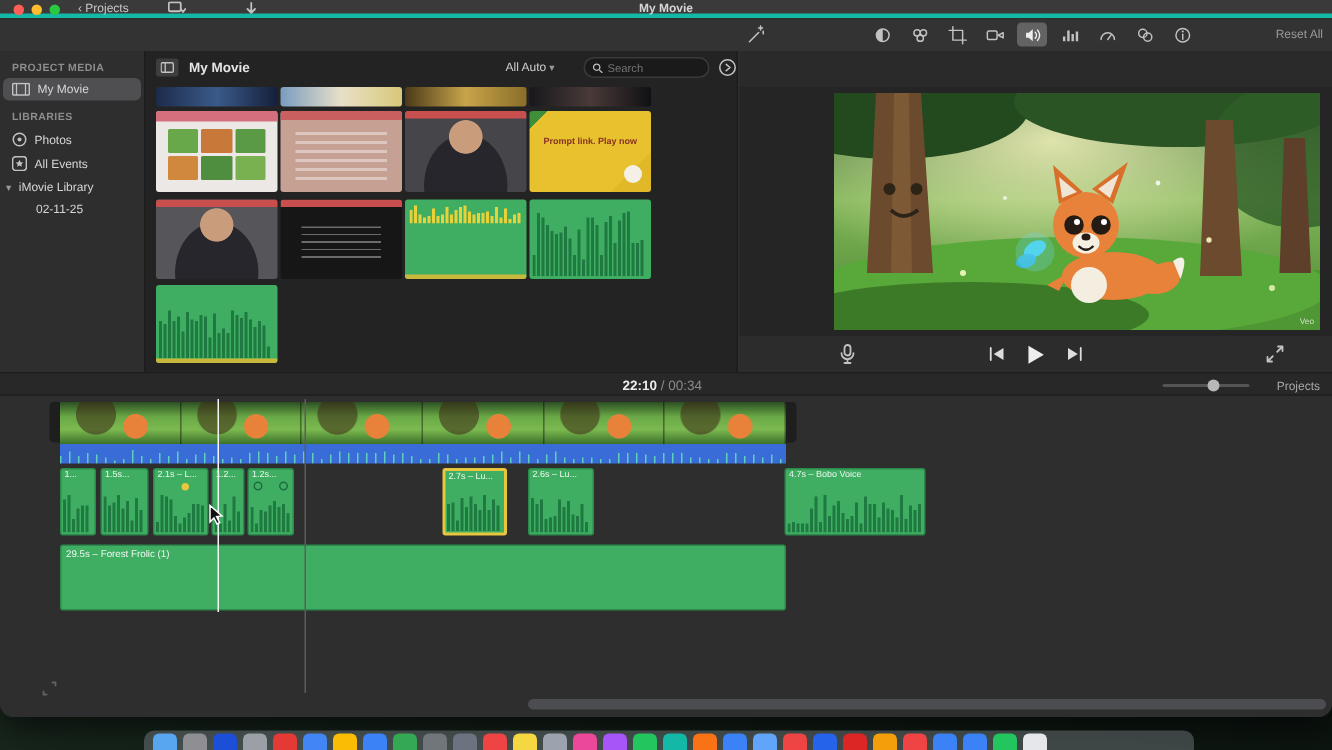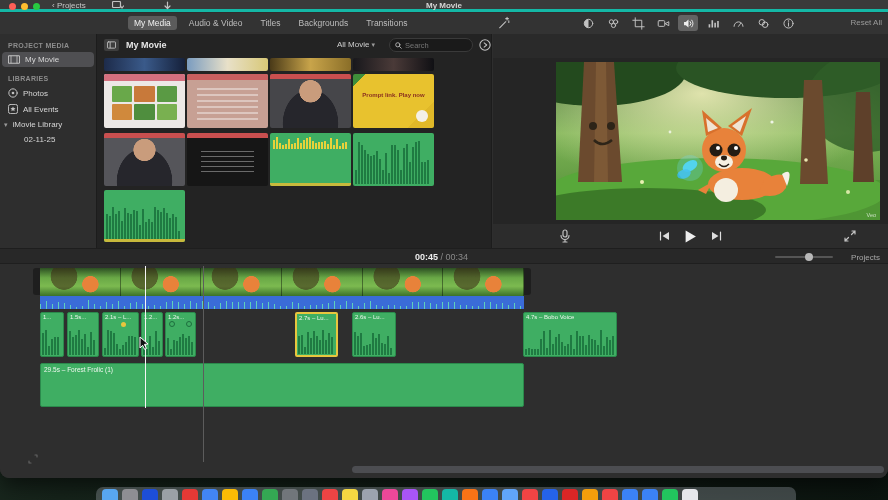--- a/index.html
+++ b/index.html
@@ -184,27 +184,20 @@
       </span>
       <span class="tb-icon" style="left:163px;">
         <svg width="9" height="9" viewBox="0 0 9 9">
             <path d="M4.5 1v6M2 5l2.5 2.5L7 5" class="st"></path>
           </svg>
       </span>
       <div class="win-title">My Movie</div>
     </div>
 
     <div class="toolbar">
-      <div class="tabs">
-        <span class="tab sel">My Media</span>
-        <span class="tab">Audio &amp; Video</span>
-        <span class="tab">Titles</span>
-        <span class="tab">Backgrounds</span>
-        <span class="tab">Transitions</span>
-      </div>
       <span class="wand">
         <svg width="14" height="14" viewBox="0 0 16 16">
             <path d="M3 13.5L10 6.5M11.5 1.5v3M10 3h3M13.5 5.5v2" class="st"></path>
           </svg>
       </span>
       <div class="insp-icons">
         <div class="ibtn">
           <svg width="13" height="13" viewBox="0 0 16 16">
               <circle cx="8" cy="8" r="5.2" class="st"></circle>
               <path d="M8 2.8a5.2 5.2 0 0 0 0 10.4z" class="fl"></path>
@@ -299,21 +292,21 @@
 
       <div class="browser">
         <div class="b-head">
           <div class="appearance">
             <svg width="9" height="8" viewBox="0 0 10 8">
                 <rect x="0.5" y="0.5" width="9" height="7" rx="1" class="st" style="stroke-width:1"></rect>
                 <path d="M3.5 1v6" class="st" style="stroke-width:1"></path>
               </svg>
           </div>
           <span class="b-title">My Movie</span>
-          <span class="clipfilter">All Movie</span>
+          <span class="clipfilter">All Auto</span>
           <div class="search">
             <svg width="7" height="7" viewBox="0 0 10 10">
                 <circle cx="4" cy="4" r="3" class="st"></circle>
                 <path d="M6.5 6.5L9 9" class="st"></path>
               </svg>
             <input placeholder="Search" style="">
           </div>
           <span class="nav-circle">
             <svg width="12" height="12" viewBox="0 0 14 14">
                 <circle cx="7" cy="7" r="6" class="st"></circle>
@@ -542,21 +535,21 @@
             <svg width="12" height="12" viewBox="0 0 12 12">
                 <path d="M7.5 4.5L11 1M11 1H8M11 1v3M4.5 7.5L1 11M1 11h3M1 11V8" class="st"></path>
               </svg>
           </span>
         </div>
       </div>
     </div>
 
     <div class="tl-head">
       <span class="timecode">
-        <span class="tc-cur">00:45</span><span class="tc-sep"> / </span><span class="tc-tot">00:34</span>
+        <span class="tc-cur">22:10</span><span class="tc-sep"> / </span><span class="tc-tot">00:34</span>
       </span>
       <div class="zoomslider">
         <div class="knob"></div>
       </div>
       <span class="settings">Projects</span>
     </div>
 
     <div class="timeline">
       <div class="handle l"></div>
       <div class="filmstrip">

